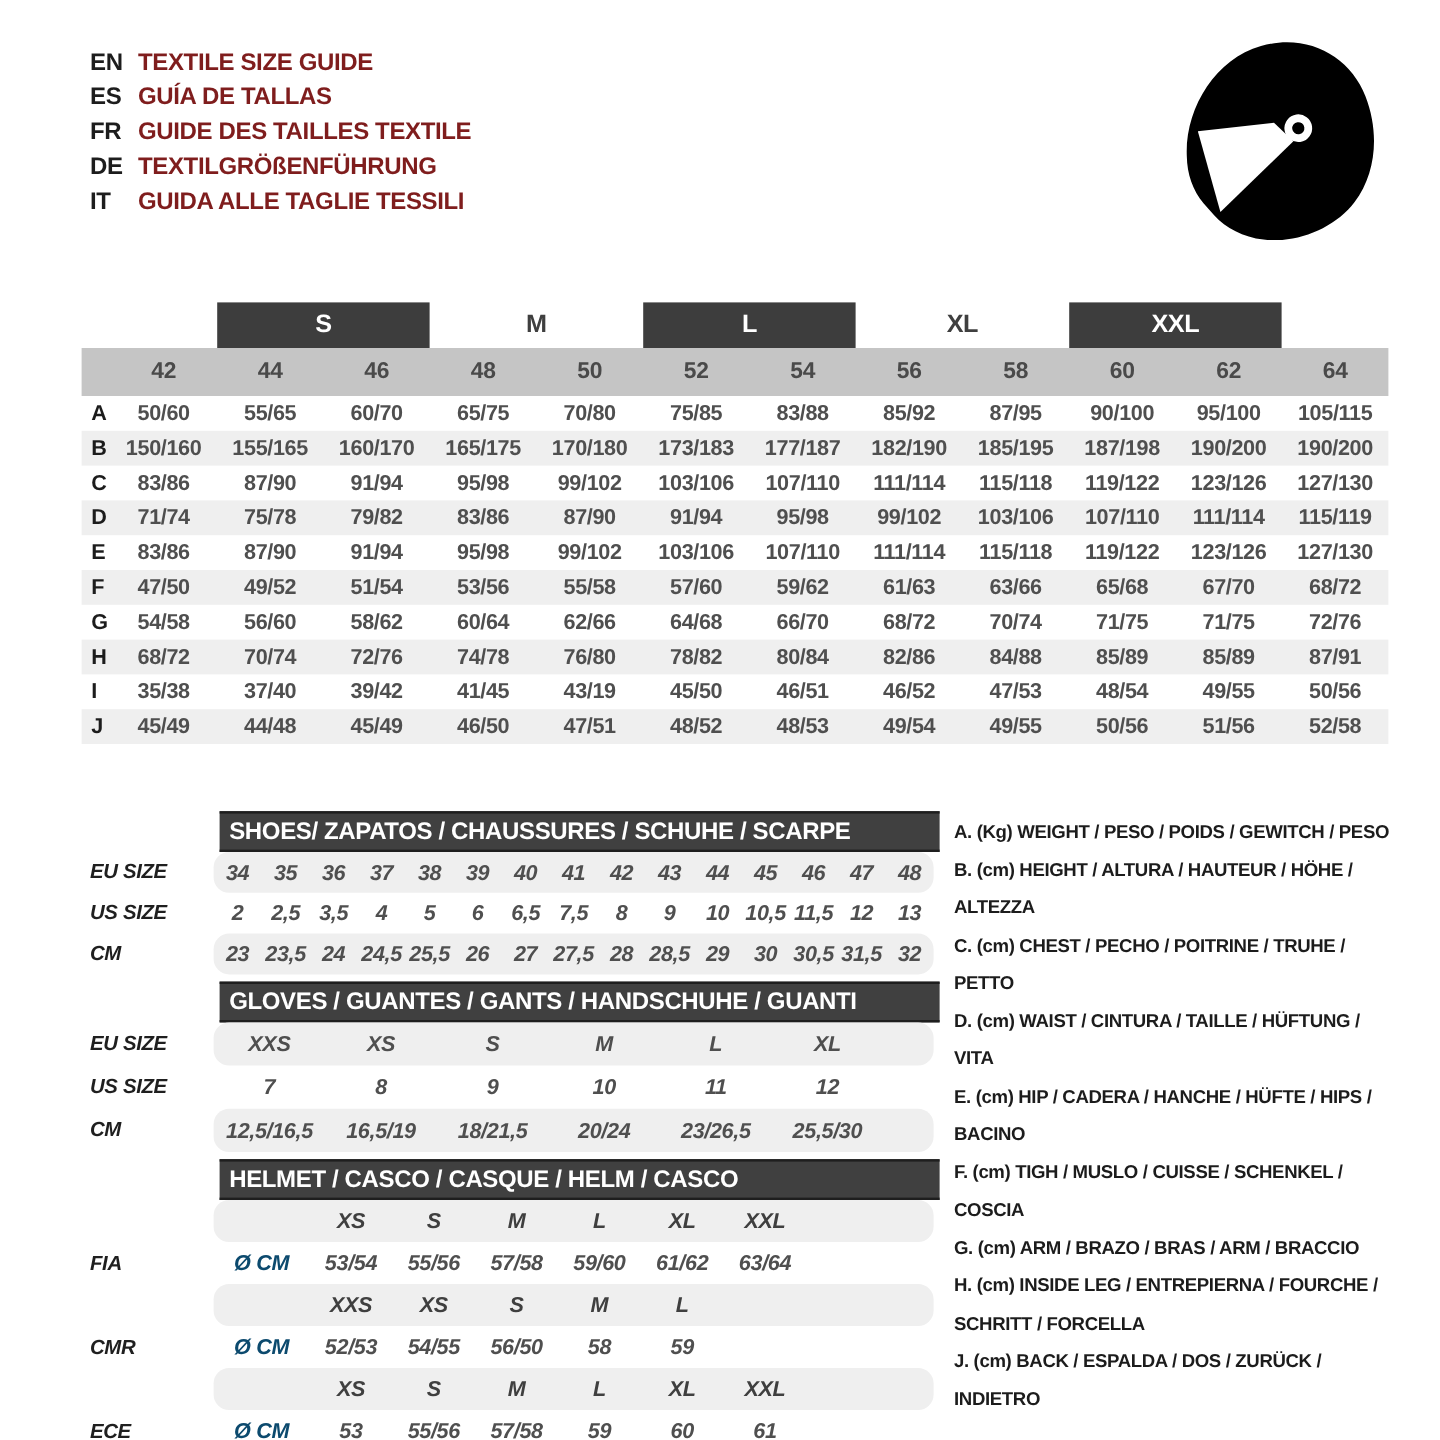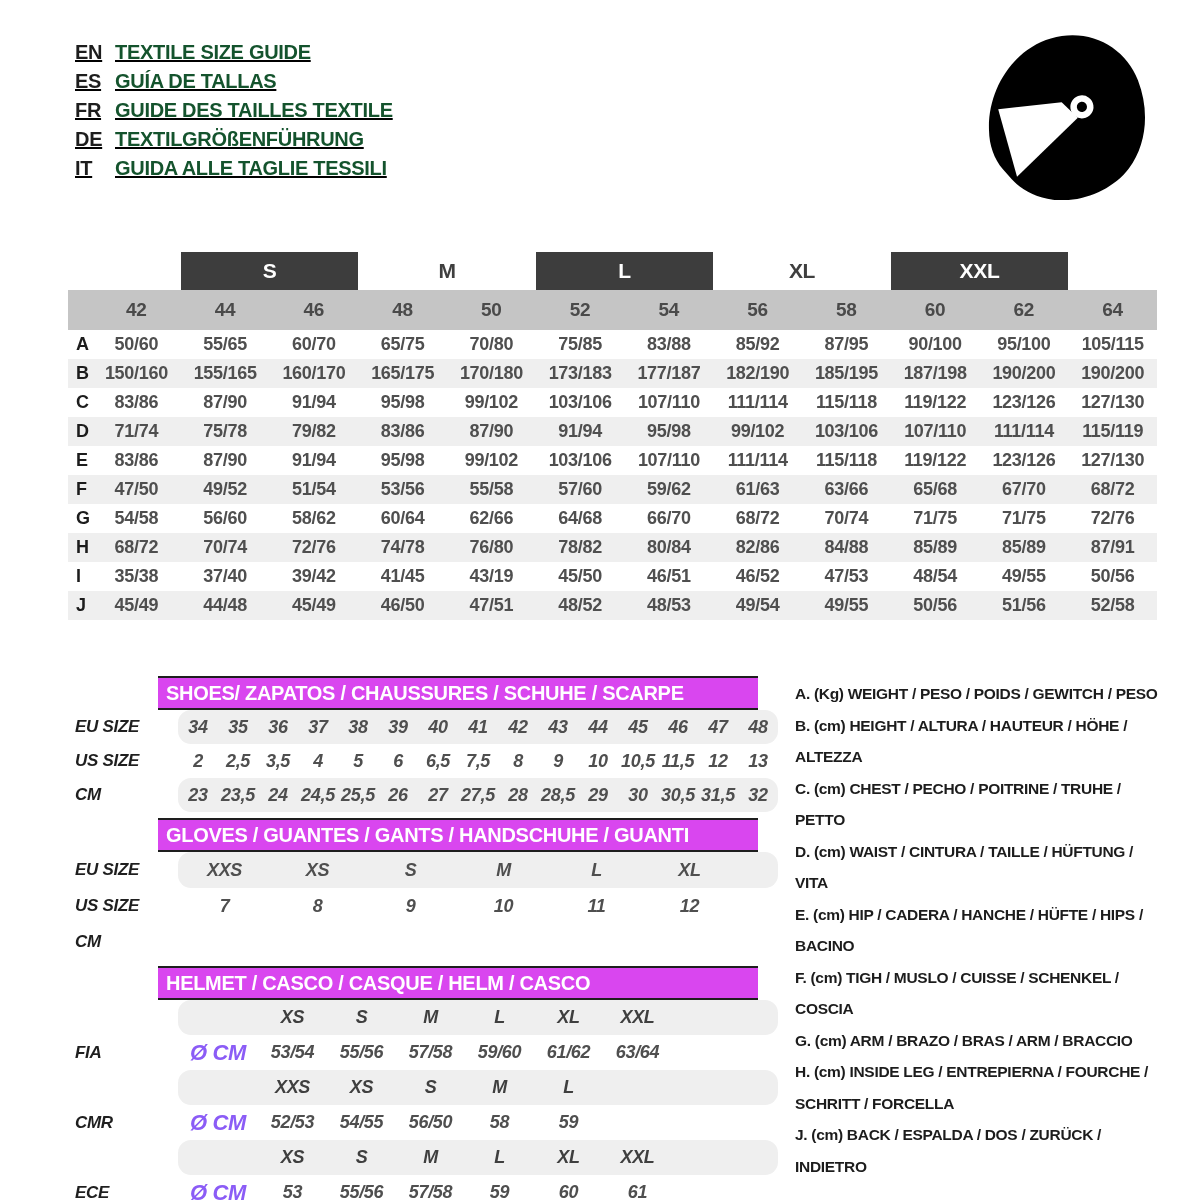--- a/index.html
+++ b/index.html
@@ -2,58 +2,58 @@
 <html><head>
 <meta charset="utf-8">
 <style>
   html,body{margin:0;padding:0;}
   body{
     width:1200px;height:1200px;position:relative;background:#ffffff;
     font-family:"Liberation Sans", sans-serif;font-weight:700;
     letter-spacing:-0.3px;-webkit-font-smoothing:antialiased;
   }
   
-  .langs{position:absolute;left:75px;top:38px;text-decoration:underline;}
+  .langs{position:absolute;left:75px;top:38px;}
   .lang-row{display:flex;height:29px;align-items:center;}
   .lang-code{width:40px;font-size:20px;color:#1d1d1d;}
-  .lang-title{font-size:20px;color:#14532d;}
+  .lang-title{font-size:20px;color:#7f1d1d;}
   .helmet-box{position:absolute;left:972px;top:28px;width:185px;height:172px;}
   
   .size-chart{position:absolute;left:68px;top:252px;width:1089px;}
   .grid13{display:grid;grid-template-columns:24px repeat(12,1fr);}
   .letters{height:38px;}
   .letters .spacer{grid-column:span 2;}
   .size-group{grid-column:span 2;display:flex;align-items:center;justify-content:center;
     font-size:21px;color:#3f3f3f;}
   .size-group[data-variant="bar"]{background:#3d3d3d;color:#ffffff;}
   .numbers{height:40px;background:#c5c5c5;align-items:center;text-align:center;
     font-size:19px;color:#4a4a4a;}
   .size-rows > .size-row{height:29px;align-items:center;text-align:center;
     font-size:18px;color:#4f4f4f;}
   .size-rows > div:nth-of-type(even){background:#efefef;}
   .row-label{font-size:18px;color:#1c1c1c;text-align:left;padding-left:8px;}
   
   .bottom{position:absolute;left:75px;top:676px;width:703px;}
   .btable{margin-bottom:6px;}
-  .bar-title{margin-left:83px;width:600px;height:34px;background:#d946ef;color:#ffffff;
+  .bar-title{margin-left:108px;width:600px;height:34px;background:#404040;color:#ffffff;
     display:flex;align-items:center;box-sizing:border-box;padding-left:8px;
     font-size:20px;border-top:2px solid #1e1e1e;border-bottom:2px solid #1e1e1e;}
   .brow{display:grid;grid-template-columns:103px 600px;font-style:italic;}
   .brow .blabel{display:flex;align-items:center;font-size:17px;color:#1f1f1f;}
   .cells{display:grid;align-items:center;text-align:center;font-size:18px;color:#4f4f4f;border-radius:13px;}
   .shoes .brow{height:34px;}
   .shoes .cells{grid-template-columns:repeat(15,40px);}
   .shoes .srows > div:nth-of-type(odd) .cells{background:#efefef;}
   .gloves .brow{height:36px;}
   .gloves .cells{grid-template-columns:repeat(6,93px);padding-right:42px;}
   .gloves .srows > div:nth-of-type(odd) .cells{background:#efefef;}
   .helmet-section .hrow{height:35px;}
   .helmet-section .cells{grid-template-columns:80px repeat(6,69px);padding-right:26px;}
   .helmet-section .sizes-row .cells{background:#efefef;color:#3f3f3f;}
-  .unit-cell{font-size:22px;color:#8b5cf6;}
+  .unit-cell{font-size:18px;color:#0c4a6e;}
   
   .legend{position:absolute;left:795px;top:678px;width:372px;}
   .legend-item{font-size:15.5px;color:#1c1c1c;line-height:31.5px;}
 </style>
 </head>
 <body>
 
 <div class="langs">
 
     <div class="lang-row">
@@ -553,20 +553,29 @@
             <div>8</div>
             <div>9</div>
             <div>10</div>
             <div>11</div>
             <div>12</div>
           </div>
         </div>
 
         <div class="brow">
           <div class="blabel">CM</div>
+          <div class="cells">
+
+          <div>12,5/16,5</div>
+            <div>16,5/19</div>
+            <div>18/21,5</div>
+            <div>20/24</div>
+            <div>23/26,5</div>
+            <div>25,5/30</div>
+          </div>
         </div>
       </div>
   </div>
 
   <div class="btable helmet">
     <div class="bar-title">HELMET / CASCO / CASQUE / HELM / CASCO</div>
     <div>
 
         <div class="helmet-section">
           <div class="brow hrow sizes-row">

